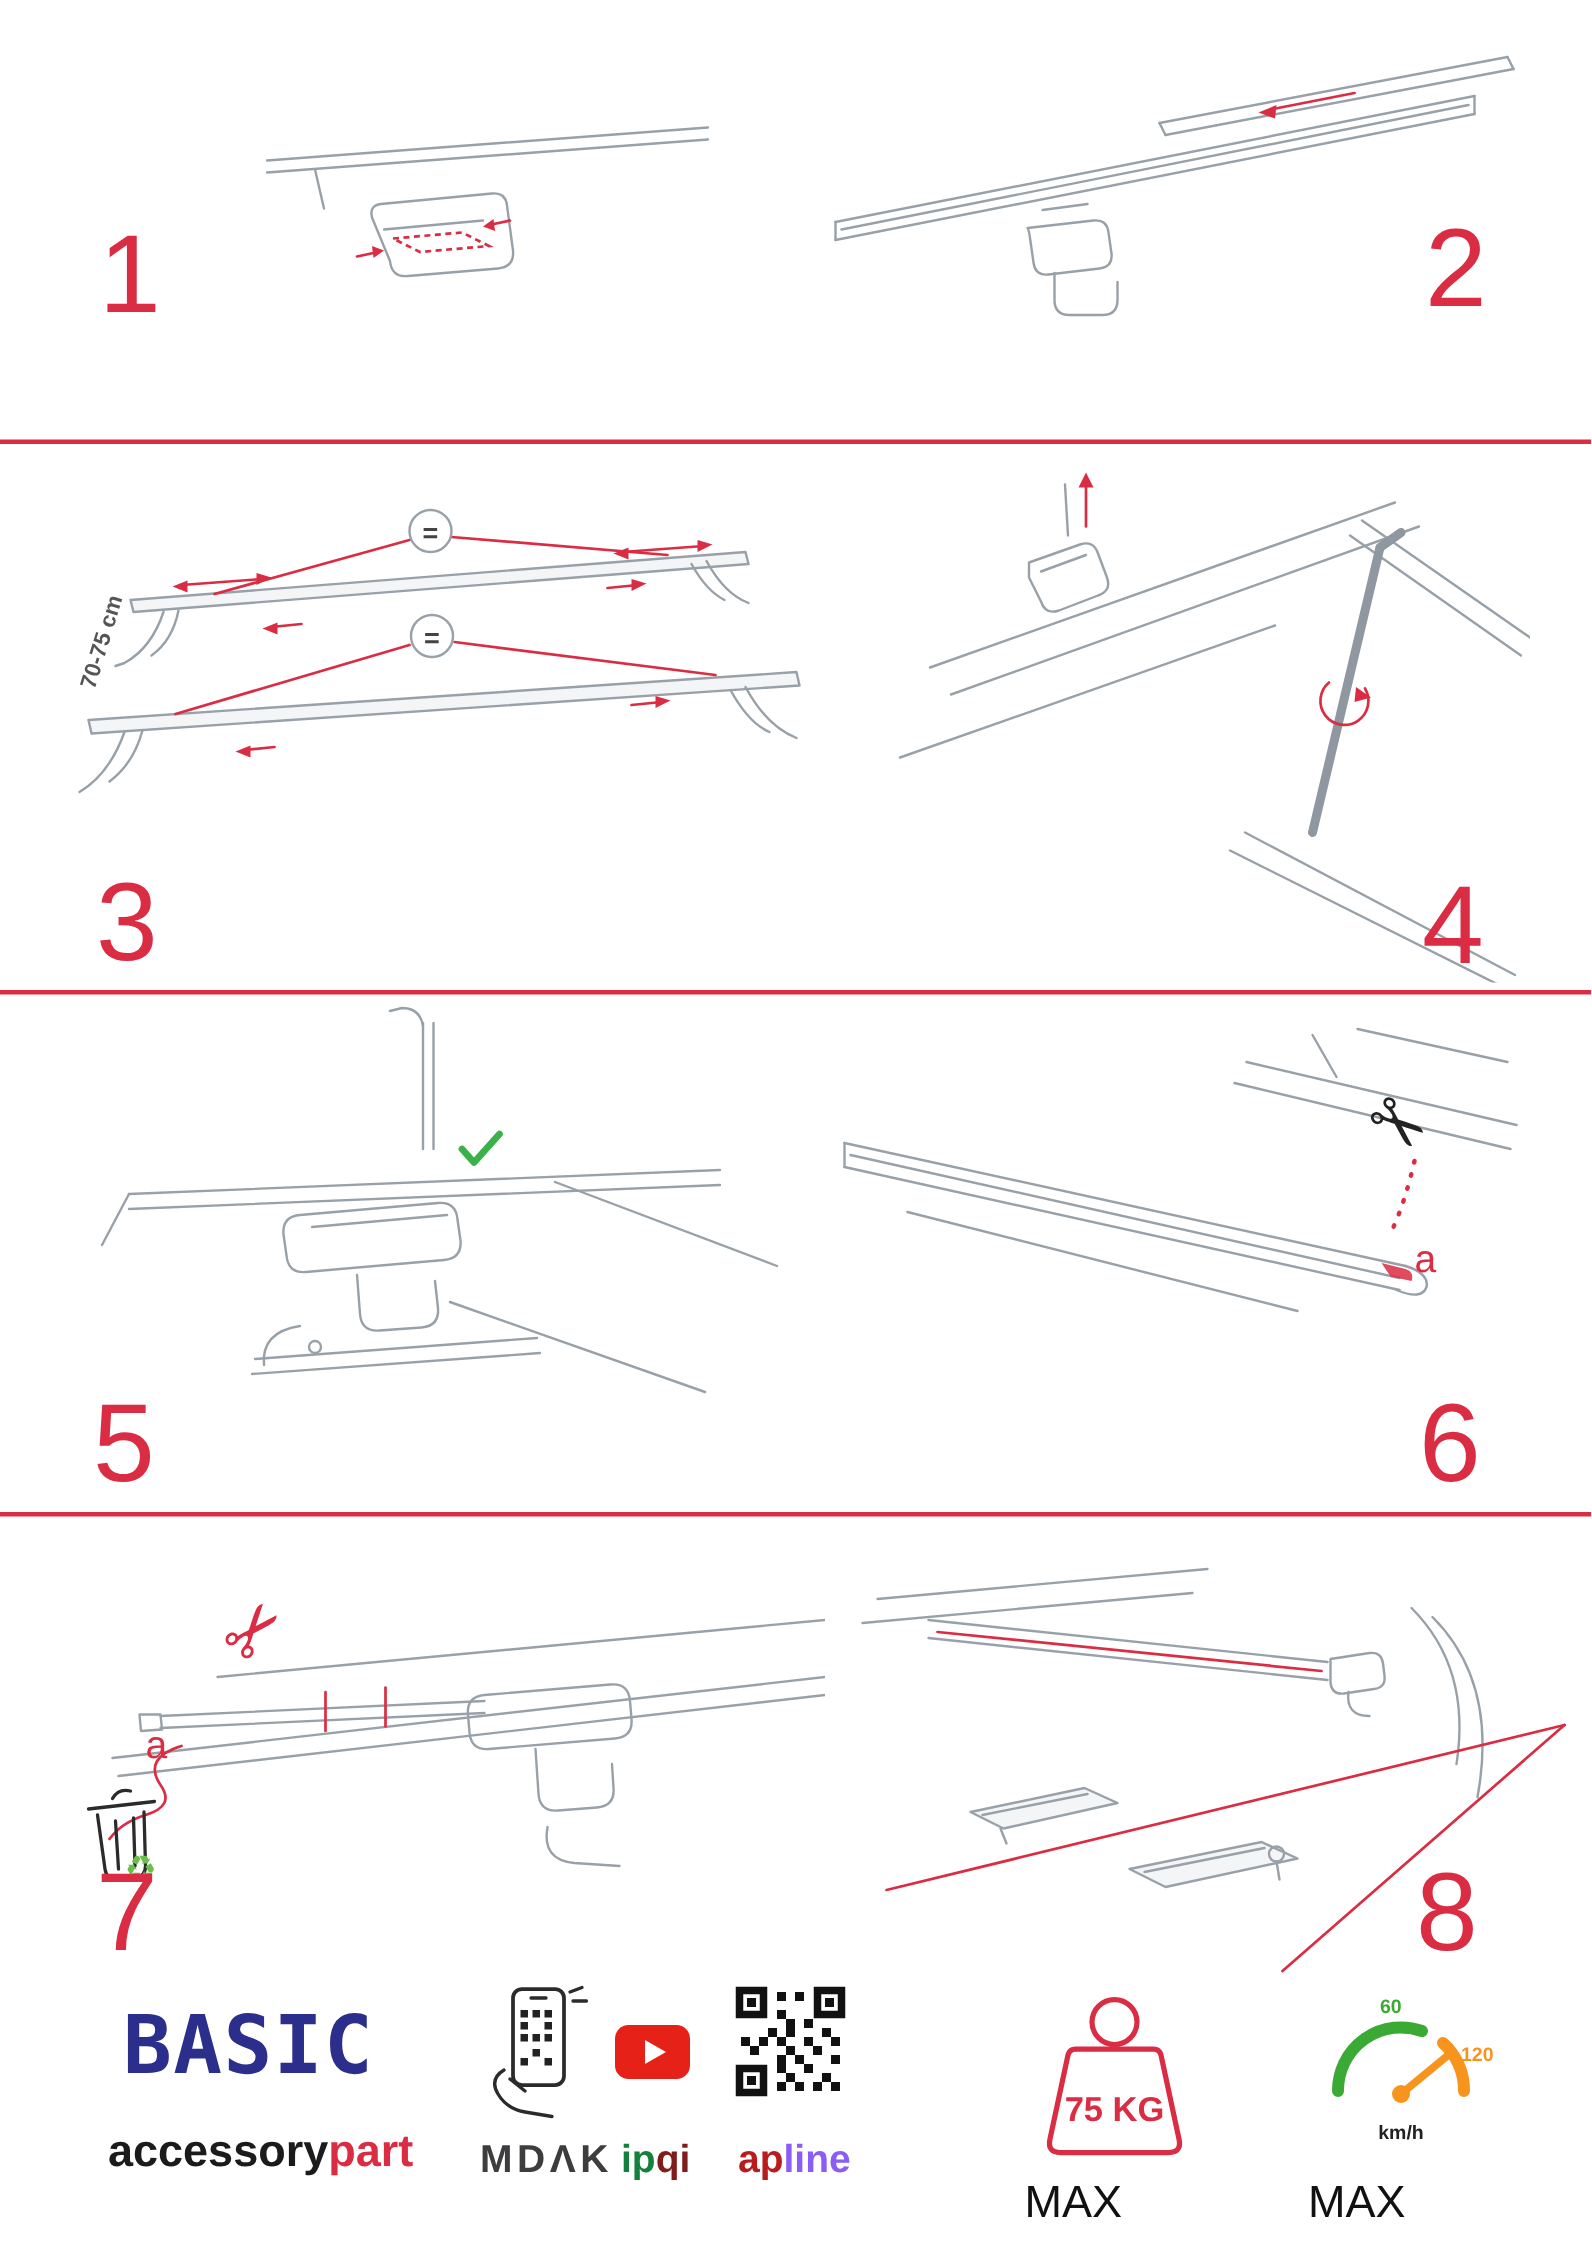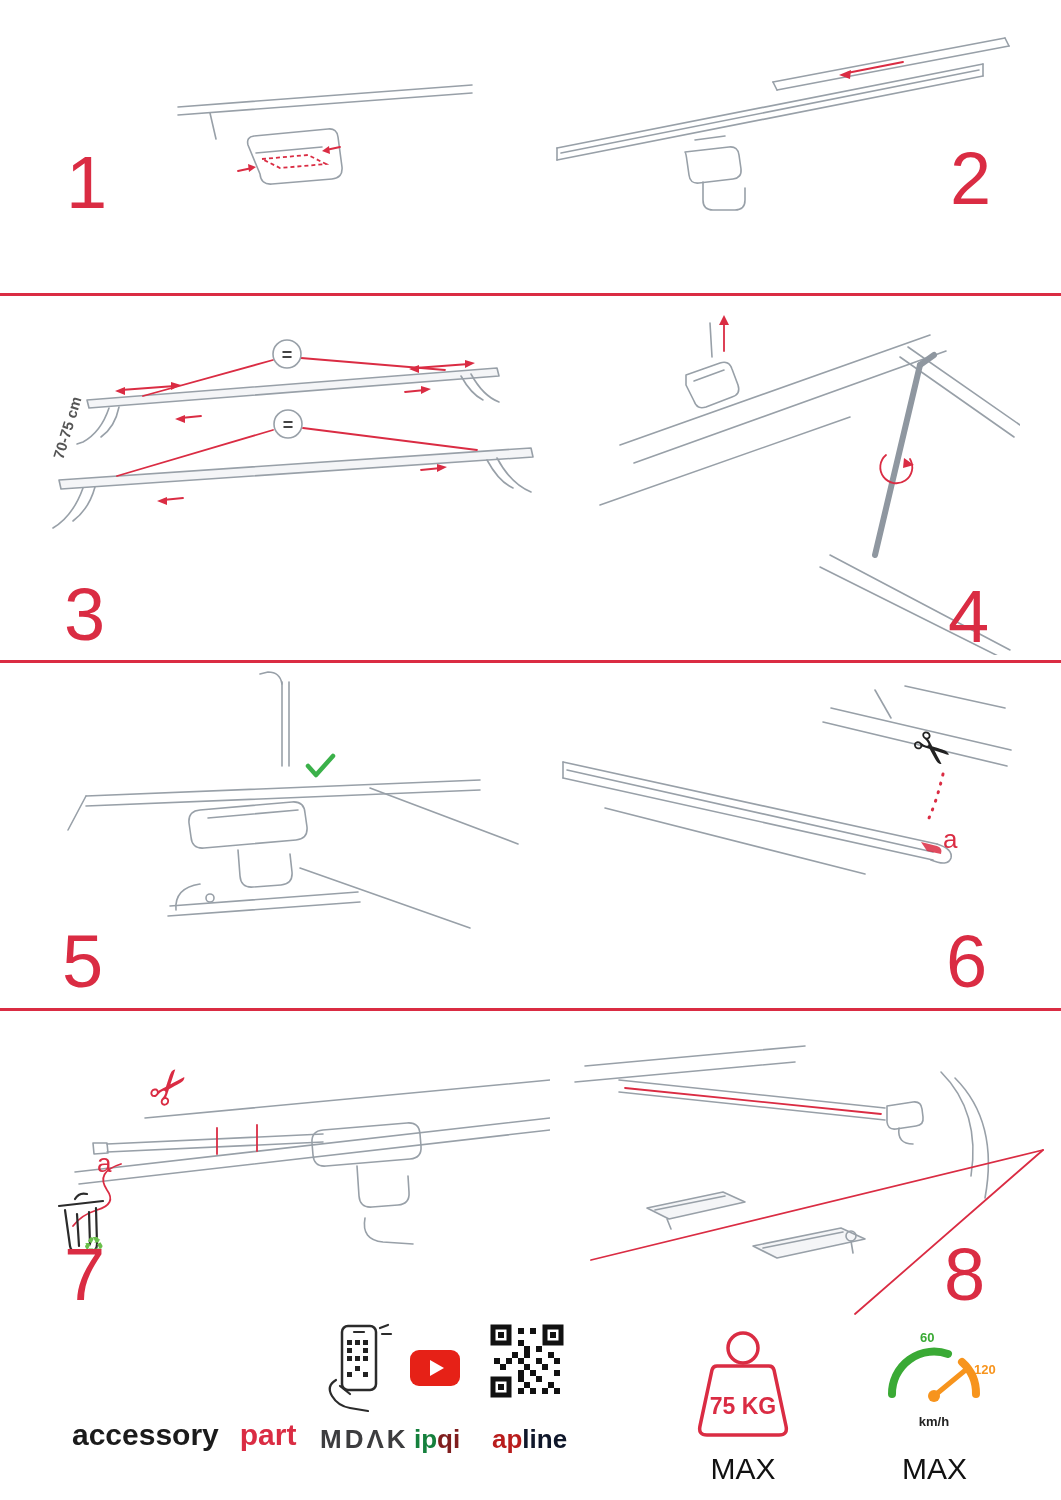--- a/index.html
+++ b/index.html
@@ -17,23 +17,23 @@
   svg .rl  { fill:none; stroke:#da2c43; stroke-width:1.8; stroke-linecap:round; }
   svg .rl-dash { fill:none; stroke:#da2c43; stroke-width:1.8; stroke-dasharray:4 3; }
   svg .rf  { fill:#da2c43; stroke:none; }
   svg .thick { stroke:#8f97a0; stroke-width:6; fill:none; stroke-linecap:round; }
   svg .gr  { fill:none; stroke:#3bb14a; stroke-width:4.5; stroke-linecap:round; stroke-linejoin:round; }
   .brand-basic {
     position:absolute; left:82px; top:1332px; color:#2b2e8a;
     font-family:"DejaVu Sans Mono", monospace; font-weight:700; font-size:54px; letter-spacing:1px;
   }
   .brand-sub { position:absolute; left:72px; top:1418px; font-size:30px; font-weight:700; color:#1b1b1b; }
-  .brand-sub .red { color:#da2c43;margin-left:21px; }
+  .brand-sub .red { color:#da2c43; }
   .partner-label { position:absolute; top:1424px; font-size:26px; font-weight:700; color:#3d3d3f; }
-  .max-label { position:absolute; font-size:30px; font-weight:500; color:#111; text-align:center; }
+  .max-label { position:absolute; font-size:30px; font-weight:500; color:#111; text-align:left; }
 </style>
 </head>
 <body>
 
 <div class="page">
 
   <svg class="abs" style="left:150px;top:55px" width="330" height="195" viewBox="0 0 330 195">
     <path class="la" d="M28,52 L322,30"></path>
     <path class="la" d="M28,60 L322,38"></path>
     <path class="la" d="M60,58 l6,26"></path>
@@ -211,20 +211,21 @@
     <path class="la" d="M208,226 l80,-16"></path>
     <circle class="la" cx="296" cy="214" r="5"></circle>
     <path class="la" d="M296,219 l2,12"></path>
     <path class="rl" d="M488,128 L36,238"></path>
     <path class="rl" d="M488,128 L300,292"></path>
   </svg>
 
   <div class="step-num" style="left:64px;top:1238px">7</div>
   <div class="step-num" style="left:944px;top:1238px">8</div>
 
+  <div class="brand-basic">BASIC</div>
   <div class="brand-sub">
     <span>accessory</span><span class="red">part</span>
   </div>
 
   <svg class="abs" style="left:312px;top:1322px" width="85" height="95" viewBox="0 0 85 95">
     <rect x="30" y="4" width="34" height="64" rx="6" fill="#ffffff" stroke="#2b2b2b" stroke-width="2.5"></rect>
     <path class="dk" d="M42,10 h10" stroke-width="1.8"></path>
     <g fill="#222">
       <rect x="35" y="18" width="5" height="5"></rect>
         <rect x="43" y="18" width="5" height="5"></rect>
@@ -286,21 +287,21 @@
         <rect x="48" y="54" width="6" height="6"></rect>
       <rect x="36" y="60" width="6" height="6"></rect>
         <rect x="60" y="60" width="6" height="6"></rect>
       <rect x="30" y="66" width="6" height="6"></rect>
         <rect x="42" y="66" width="6" height="6"></rect>
         <rect x="54" y="66" width="6" height="6"></rect>
         <rect x="66" y="66" width="6" height="6"></rect>
     </g>
   </svg>
   <div class="partner-label" style="left:492px">
-    <span style="color:#b91c1c">ap</span><span style="color:#0f172a">line</span>
+    <span style="color:#b91c1c">ap</span><span style="color:#8b5cf6">line</span>
   </div>
 
   <svg class="abs" style="left:683px;top:1322px" width="120" height="125" viewBox="0 0 120 125">
     <circle cx="60" cy="26" r="15" fill="none" stroke="#da2c43" stroke-width="3.5"></circle>
     <path d="M34,44 h52 q4,0 5,4 l12,56 q2,9 -7,9 H24 q-9,0 -7,-9 l12,-56 q1,-4 5,-4 z" fill="#ffffff" stroke="#da2c43" stroke-width="3.5"></path>
     <text x="60" y="92" font-size="23" font-weight="700" fill="#da2c43" text-anchor="middle">75 KG</text>
   </svg>
   <div class="max-label" style="left:683px;top:1452px;width:120px">MAX</div>
 
   <svg class="abs" style="left:872px;top:1320px" width="125" height="120" viewBox="0 0 125 120">

